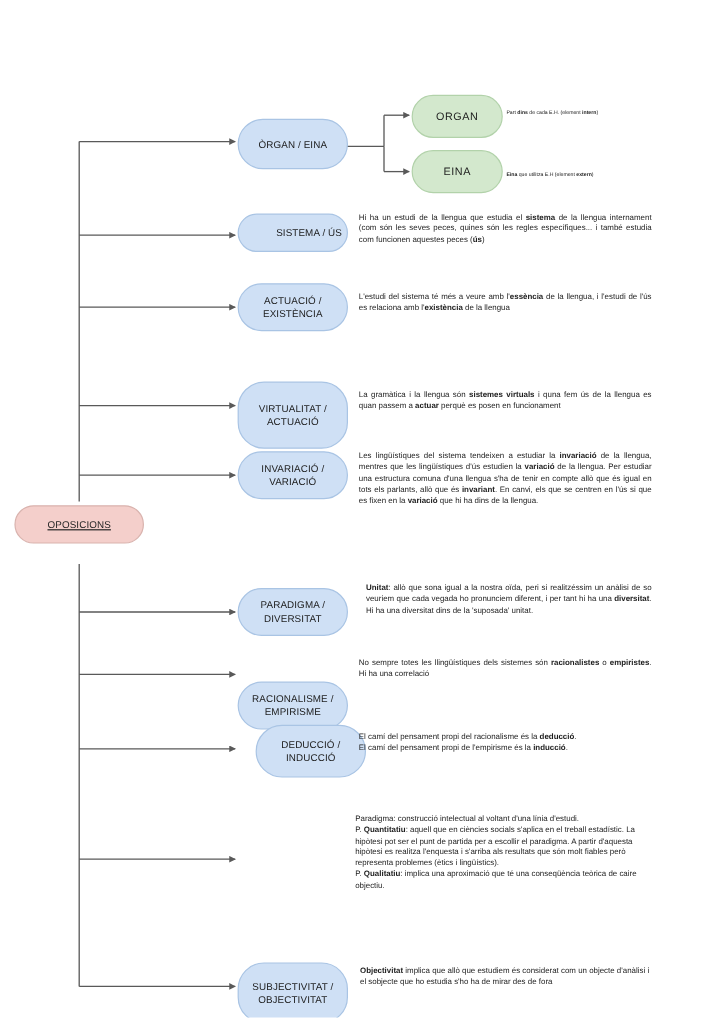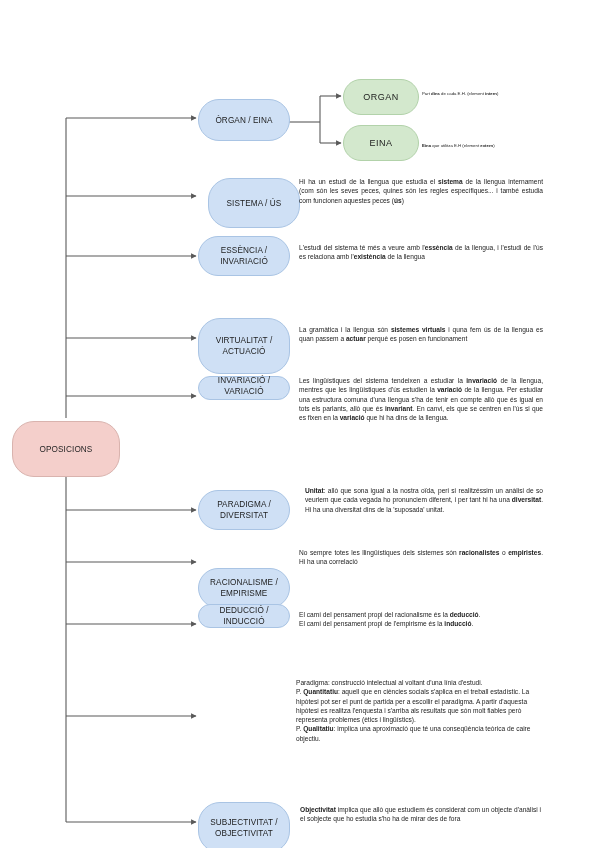--- a/index.html
+++ b/index.html
@@ -110,67 +110,67 @@
       <path d="M 66 822 L 196 822" marker-end="url(#arrow)"></path>
 
       <path d="M 289 122 L 320 122"></path>
       <path d="M 320 122 L 320 96"></path>
       <path d="M 320 96 L 341 96" marker-end="url(#arrow)"></path>
       <path d="M 320 122 L 320 143"></path>
       <path d="M 320 143 L 341 143" marker-end="url(#arrow)"></path>
     </g>
   </svg>
 
-  <div class="node node-root" style="left:12px; top:421px; width:108px; height:56px;">
+  <div class="node node-root" style="left:12px; top:421px; width:108px; height:32px;text-decoration:underline;">
     <span>OPOSICIONS</span>
   </div>
 
   <div class="node node-green" style="left:343px; top:79px; width:76px; height:36px;">
     <span>ORGAN</span>
   </div>
   <div class="node node-blue" style="left:198px; top:99px; width:92px; height:42px;">
     <span>ÒRGAN / EINA</span>
   </div>
   <div class="tinynote" style="left:422px; top:91px; width:176px;">Part <b>dins</b> de cada E.H. (element <b>intern</b>)</div>
   <div class="node node-green" style="left:343px; top:125px; width:76px; height:36px;">
     <span>EINA</span>
   </div>
   <div class="tinynote" style="left:422px; top:143px; width:176px;"><b>Eina</b> que utilitza E.H (element <b>extern</b>)</div>
 
-  <div class="node node-blue" style="left:208px; top:178px; width:92px; height:50px;">
+  <div class="node node-blue" style="left:198px; top:178px; width:92px; height:32px;justify-content:flex-end;">
     <span>SISTEMA / ÚS</span>
   </div>
   <div class="desc" style="left:299px; top:177px; width:244px;">Hi ha un estudi de la llengua que estudia el <b>sistema</b> de la llengua internament (com són les seves peces, quines són les regles específiques... i també estudia com funcionen aquestes peces (<b>ús</b>)</div>
 
   <div class="node node-blue" style="left:198px; top:236px; width:92px; height:40px;">
-    <span>ESSÈNCIA / INVARIACIÓ</span>
+    <span>ACTUACIÓ / EXISTÈNCIA</span>
   </div>
   <div class="desc" style="left:299px; top:243px; width:244px;">L'estudi del sistema té més a veure amb l'<b>essència</b> de la llengua, i l'estudi de l'ús es relaciona amb l'<b>existència</b> de la llengua</div>
 
   <div class="node node-blue" style="left:198px; top:318px; width:92px; height:56px;">
     <span>VIRTUALITAT / ACTUACIÓ</span>
   </div>
   <div class="desc" style="left:299px; top:325px; width:244px;">La gramàtica i la llengua són <b>sistemes virtuals</b> i quna fem ús de la llengua es quan passem a <b>actuar</b> perquè es posen en funcionament</div>
 
-  <div class="node node-blue" style="left:198px; top:376px; width:92px; height:24px;align-items:flex-end;">
+  <div class="node node-blue" style="left:198px; top:376px; width:92px; height:40px;">
     <span>INVARIACIÓ / VARIACIÓ</span>
   </div>
   <div class="desc" style="left:299px; top:376px; width:244px;">Les lingüístiques del sistema tendeixen a estudiar la <b>invariació</b> de la llengua, mentres que les lingüístiques d'ús estudien la <b>variació</b> de la llengua. Per estudiar una estructura comuna d'una llengua s'ha de tenir en compte allò que és igual en tots els parlants, allò que és <b>invariant</b>. En canvi, els que se centren en l'ús si que es fixen en la <b>variació</b> que hi ha dins de la llengua.</div>
 
   <div class="node node-blue" style="left:198px; top:490px; width:92px; height:40px;">
     <span>PARADIGMA / DIVERSITAT</span>
   </div>
   <div class="desc" style="left:305px; top:486px; width:238px;"><b>Unitat</b>: allò que sona igual a la nostra oïda, peri si realitzéssim un anàlisi de so veuriem que cada vegada ho pronunciem diferent, i per tant hi ha una <b>diversitat</b>. Hi ha una diversitat dins de la 'suposada' unitat.</div>
 
   <div class="node node-blue" style="left:198px; top:568px; width:92px; height:40px;">
     <span>RACIONALISME / EMPIRISME</span>
   </div>
   <div class="desc" style="left:299px; top:548px; width:244px;">No sempre totes les llingüístiques dels sistemes són <b>racionalistes</b> o <b>empiristes</b>. Hi ha una correlació</div>
 
-  <div class="node node-blue" style="left:198px; top:604px; width:92px; height:24px;">
+  <div class="node node-blue" style="left:213px; top:604px; width:92px; height:44px;">
     <span>DEDUCCIÓ / INDUCCIÓ</span>
   </div>
   <div class="desc left" style="left:299px; top:610px; width:244px;">El camí del pensament propi del racionalisme és la <b>deducció</b>.<br>El camí del pensament propi de l'empirisme és la <b>inducció</b>.</div>
 
   <div class="desc left" style="left:296px; top:678px; width:248px;">Paradigma: construcció intelectual al voltant d'una línia d'estudi.<br>P. <b>Quantitatiu</b>: aquell que en ciències socials s'aplica en el treball estadístic. La hipòtesi pot ser el punt de partida per a escollir el paradigma. A partir d'aquesta hipòtesi es realitza l'enquesta i s'arriba als resultats que són molt fiables però representa problemes (ètics i lingüístics).<br>P. <b>Qualitatiu</b>: implica una aproximació que té una conseqüència teòrica de caire objectiu.</div>
 
   <div class="node node-blue" style="left:198px; top:802px; width:92px; height:51px;">
     <span>SUBJECTIVITAT / OBJECTIVITAT</span>
   </div>
   <div class="desc left" style="left:300px; top:805px; width:244px;"><b>Objectivitat</b> implica que allò que estudiem és considerat com un objecte d'anàlisi i el sobjecte que ho estudia s'ho ha de mirar des de fora</div>

